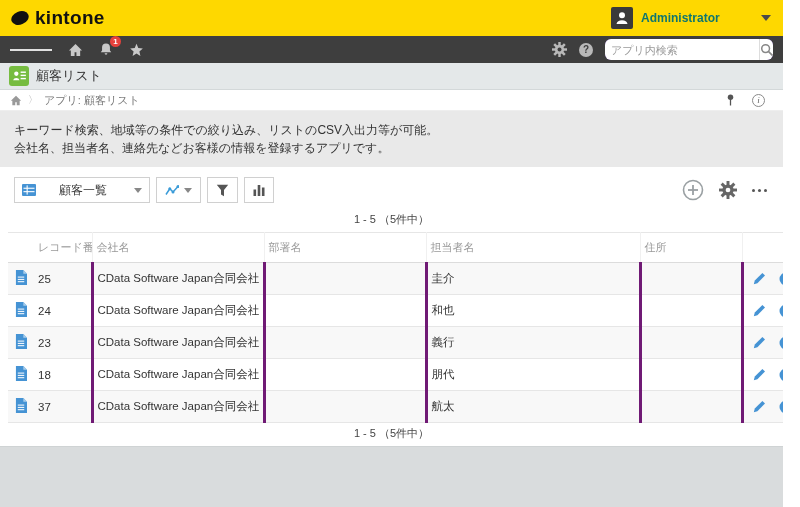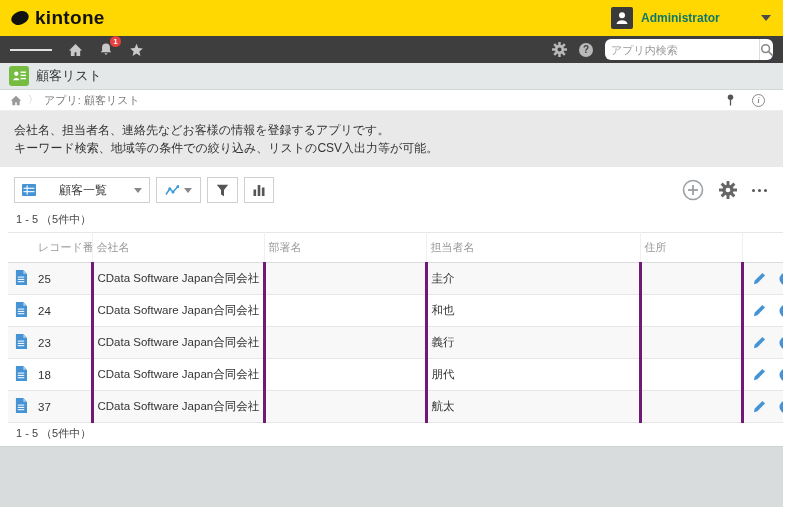--- a/index.html
+++ b/index.html
@@ -48,21 +48,21 @@
   .main { flex:1 1 auto; background:#fff; padding-top:8px; }
   .toolbar { display:flex; align-items:center; gap:6px; padding:2px 14px 6px; }
   .view-selector { width:136px; height:26px; border:1px solid #d0d0d0; background:#fff; display:flex; align-items:center; gap:23px; padding:8px 7px; cursor:pointer; }
   .view-selector .label { flex:1; font-size:12px; color:#333; white-space:nowrap; overflow:hidden; }
   .tb-btn { height:26px; border:1px solid #d0d0d0; background:#fff; display:flex; align-items:center; justify-content:center; gap:5px; padding:0 8px; cursor:pointer; }
   .chev-sm { width:0; height:0; border-left:4px solid transparent; border-right:4px solid transparent; border-top:5px solid #888; }
   .toolbar-right { margin-left:auto; display:flex; align-items:center; gap:15px; padding-right:2px; }
   .icon-btn { display:flex; align-items:center; justify-content:center; cursor:pointer; }
   .dots { width:3px; height:3px; border-radius:50%; background:#555; box-shadow:6px 0 0 #555, 12px 0 0 #555; margin-right:12px; }
 
-  .pagination { text-align:left; padding:3px 16px 5px; font-size:11px; color:#444; }
+  .pagination { text-align:center; padding:3px 16px 5px; font-size:11px; color:#444; }
 
   
   table.record-table { width:784px; margin:0 8px; border-collapse:collapse; table-layout:fixed; border-top:1px solid #e6e6e6; }
   .record-table th { font-weight:normal; font-size:11px; color:#999; text-align:left; padding:7px 4px; border-bottom:1px solid #dcdcdc; background:#fff; white-space:nowrap; overflow:hidden; cursor:pointer; }
   .record-table th:not(:first-child):not(:last-child) { border-right:1px solid #f0f0f0; }
   .record-table td { font-size:11.5px; color:#333; padding:7px 4px; border-bottom:1px solid #e6e6e6; white-space:nowrap; overflow:hidden; }
   .record-table td:not(:first-child):not(:last-child) { border-right:3px solid #701a75; }
   .record-table tbody tr:nth-child(odd) { background:#f8f8f8; }
   .c-icon { text-align:center; }
   .c-act { text-align:center; }
@@ -171,22 +171,22 @@
         <svg width="11" height="12" viewBox="0 0 12 13" fill="#555">
             <circle cx="6" cy="3.6" r="3"></circle>
             <rect x="5.3" y="5.5" width="1.4" height="7"></rect>
           </svg>
       </span>
       <span class="info-circle">i</span>
     </span>
   </div>
 
   <div class="description">
+    <div>キーワード検索、地域等の条件での絞り込み、リストのCSV入出力等が可能。</div>
     <div>会社名、担当者名、連絡先などお客様の情報を登録するアプリです。</div>
-    <div>キーワード検索、地域等の条件での絞り込み、リストのCSV入出力等が可能。</div>
   </div>
 
   <div class="main">
 
     <div class="toolbar">
       <div class="view-selector">
         <svg width="14" height="12" viewBox="0 0 14 12">
             <rect width="14" height="12" rx="1" fill="#4593d4"></rect>
             <rect x="1.5" y="3.7" width="11" height="1.1" fill="#fff"></rect>
             <rect x="1.5" y="7.1" width="11" height="1.1" fill="#fff"></rect>

